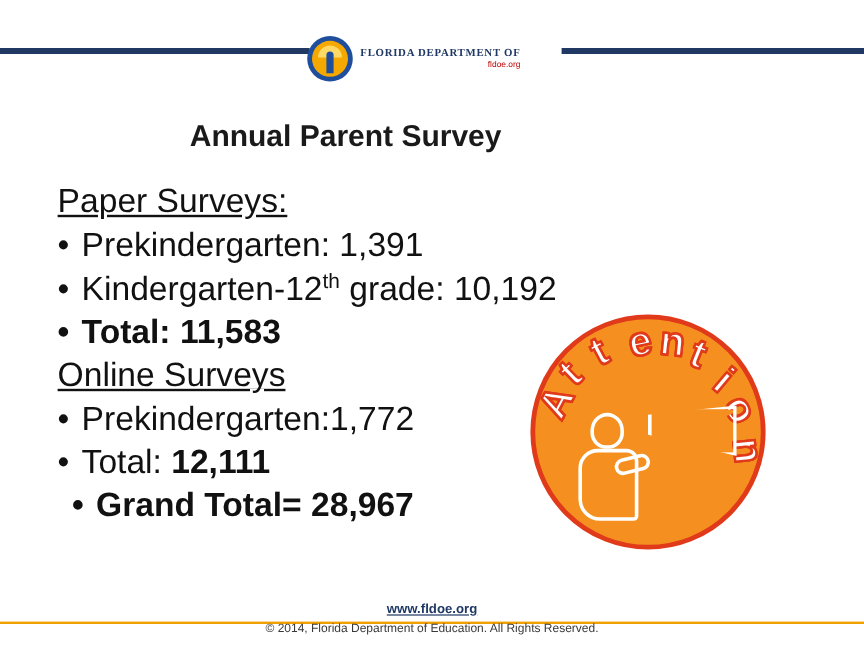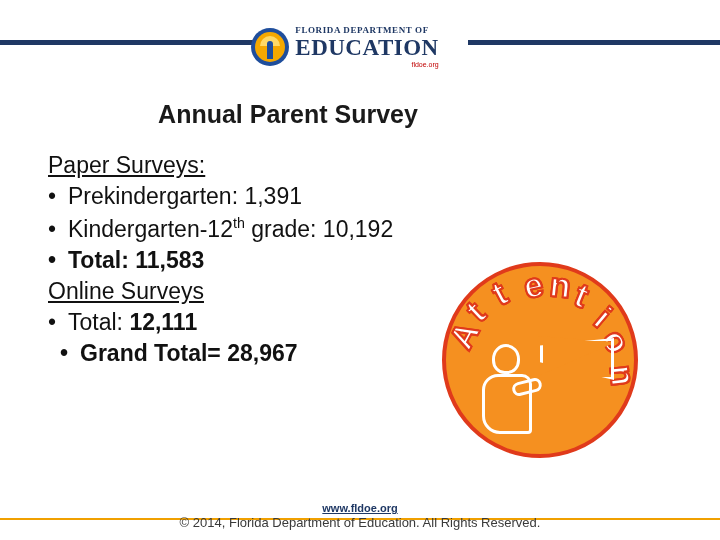--- a/index.html
+++ b/index.html
@@ -133,21 +133,21 @@
   }
 
   
   .body-list {
     position: absolute;
     top: 150px;
     left: 48px;
     width: 420px;
   }
   .line {
-    font-size: 23px;
+    font-size: 28px;
     color: #111111;
     line-height: 1.0;
     padding: 4px 0;
     white-space: nowrap;
   }
   .line.underline-head {
     text-decoration: underline;
   }
   .line .bullet {
     display: inline-block;
@@ -293,42 +293,41 @@
     font-weight: bold;
     color: #1f3864;
     text-decoration: underline;
   }
   .footer-copy {
     position: absolute;
     left: 0;
     bottom: 10px;
     width: 720px;
     text-align: center;
-    font-size: 13px;
+    font-size: 10px;
     color: #3a3a3a;
   }
 </style>
 </head>
 <body>
 
 <div class="header">
   <div class="header-rule-left"></div>
   <div class="header-rule-right"></div>
 
   <div class="logo-block">
     <div class="logo-row">
       <div class="logo-seal">
         <div class="seal-outer"></div>
         <div class="seal-inner"></div>
         <div class="seal-sun"></div>
         <div class="seal-fig"></div>
       </div>
       <div class="logo-text">
         <div class="logo-line1">FLORIDA DEPARTMENT OF</div>
-        <div class="logo-line2">EDUCATION</div>
         <div class="logo-line3">fldoe.org</div>
       </div>
     </div>
   </div>
 </div>
 
 <div class="slide-title">Annual Parent Survey</div>
 
 <div class="body-list">
 
@@ -341,20 +340,23 @@
   <div class="line">
     <span class="bullet">•</span><span>Kindergarten-12</span><sup>th</sup><span> grade:  </span><span>10,192</span>
   </div>
 
   <div class="line bold">
     <span class="bullet">•</span><span>Total: </span><span>11,583</span>
   </div>
 
   <div class="line underline-head">Online Surveys</div>
 
+  <div class="line">
+    <span class="bullet">•</span><span>Prekindergarten:</span><span>1,772</span>
+  </div>
 
 
   <div class="line">
     <span class="bullet">•</span><span>Total: </span><span class="bold">12,111</span>
   </div>
 
   <div class="line bold" style="padding-left:12px">
     <span class="bullet">•</span><span>Grand Total= </span><span>28,967</span>
   </div>
 </div>

